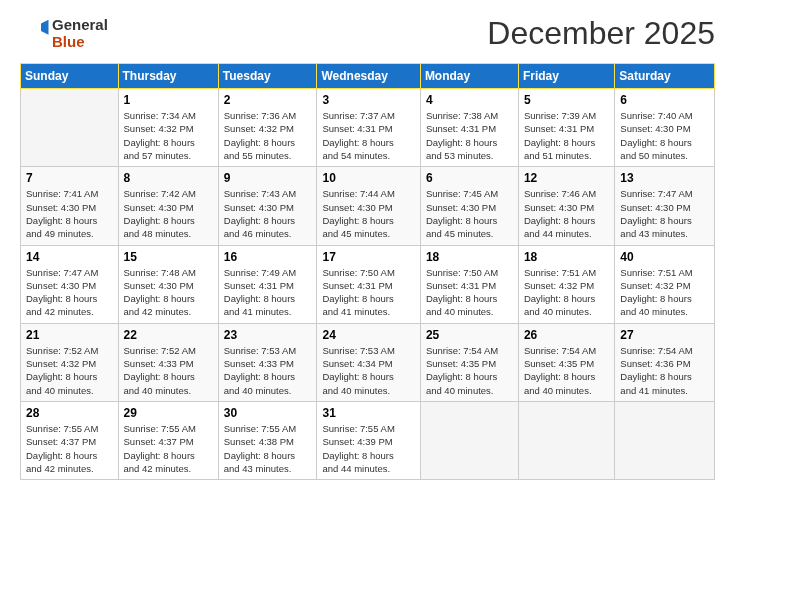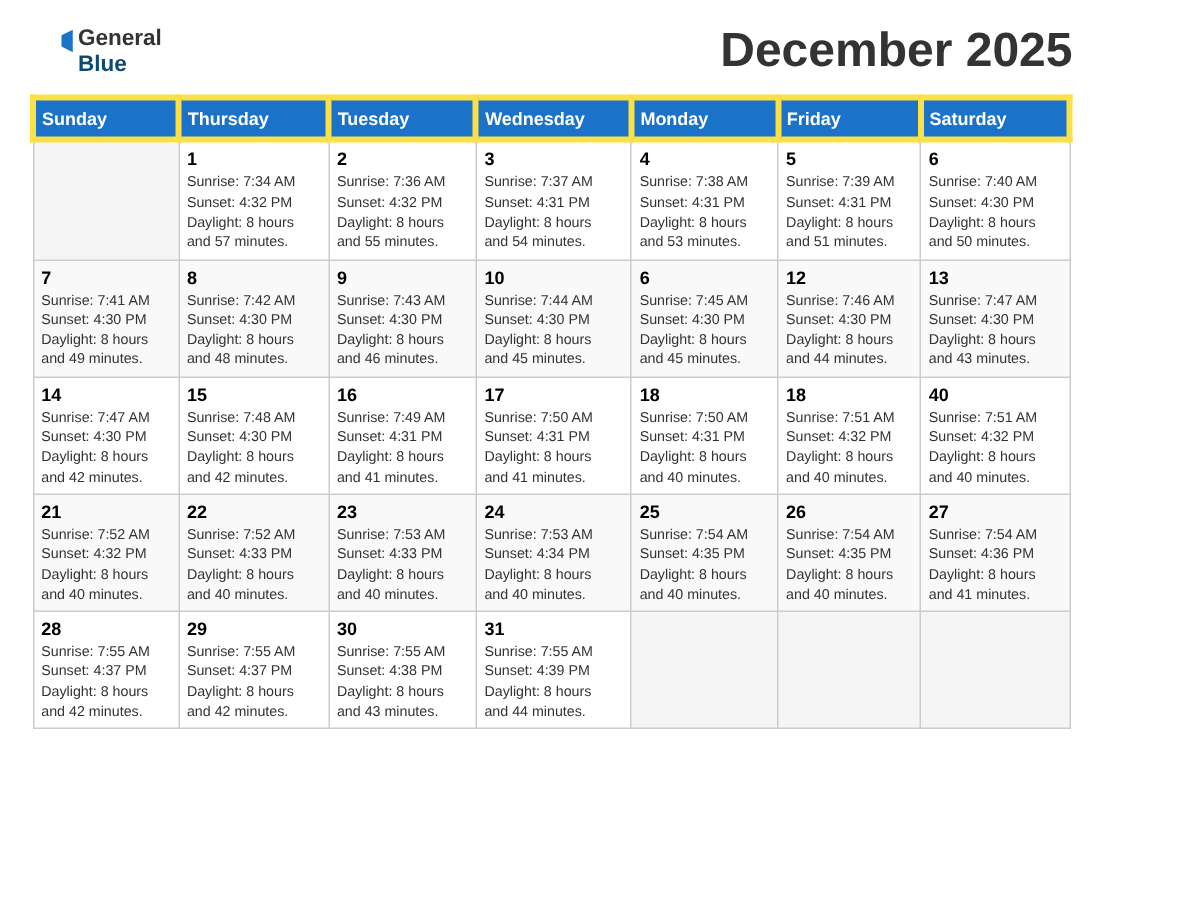--- a/index.html
+++ b/index.html
@@ -24,21 +24,21 @@
     }
     .logo {
       display: flex;
       align-items: center;
     }
     .title-block {
       text-align: right;
     }
     .month-title {
       font-size: 32px;
-      font-weight: bold;
+      font-weight: normal;
       color: #333;
       line-height: 1.1;
     }
     .subtitle {
       font-size: 14px;
       color: #555;
     }
     table {
       width: 100%;
       border-collapse: collapse;
@@ -46,21 +46,21 @@
     }
     thead tr {
       background-color: #1a73c8;
       color: #fff;
     }
     thead th {
       padding: 5px 4px;
       text-align: left;
       font-size: 12px;
       font-weight: bold;
-      border: 4px solid #fde047;
+      border: 1px solid #fde047;
     }
     tbody tr {
       vertical-align: top;
       height: 78px;
     }
     tbody td {
       border: 1px solid #ccc;
       padding: 4px 5px;
       width: 113px;
       vertical-align: top;
@@ -92,21 +92,21 @@
 <div class="page">
   <div class="header">
     <div class="logo">
   <div style="line-height:1.15">
     <svg width="30" height="30" viewBox="0 0 40 30">
       <polygon points="28,5 38,0 38,20 28,15" fill="#1a73c8"></polygon>
     </svg>
   </div>
   <div style="margin-left:2px">
     <div style="font-size:15px;font-weight:bold;color:#333">General</div>
-    <div style="font-size:15px;font-weight:bold;color:#0c4a6e">Blue</div>
+    <div style="font-size:15px;font-weight:bold;color:#c2410c">Blue</div>
   </div>
 </div>
     <div class="title-block">
       <div class="month-title">December 2025</div>
     </div>
   </div>
 
   <table>
     <thead>
       <tr>

